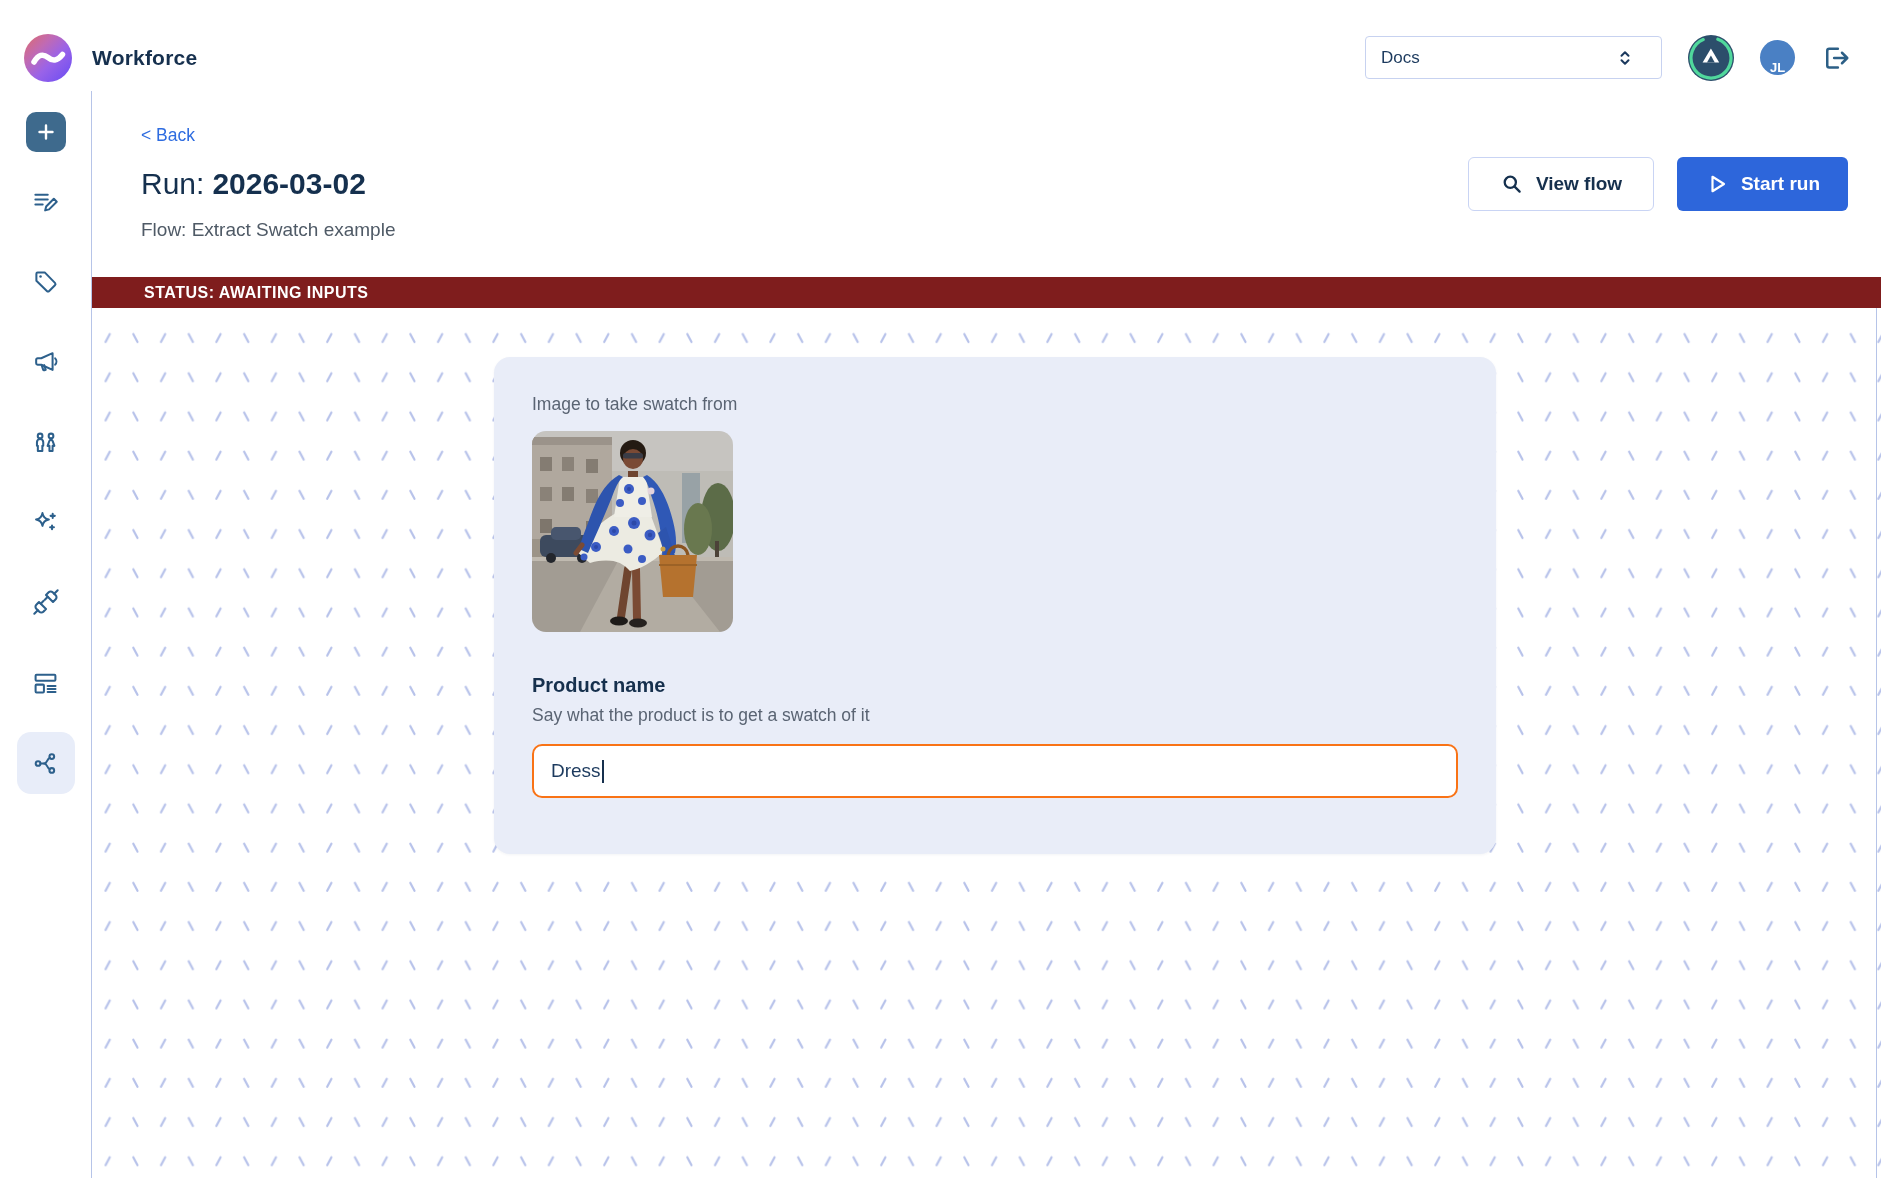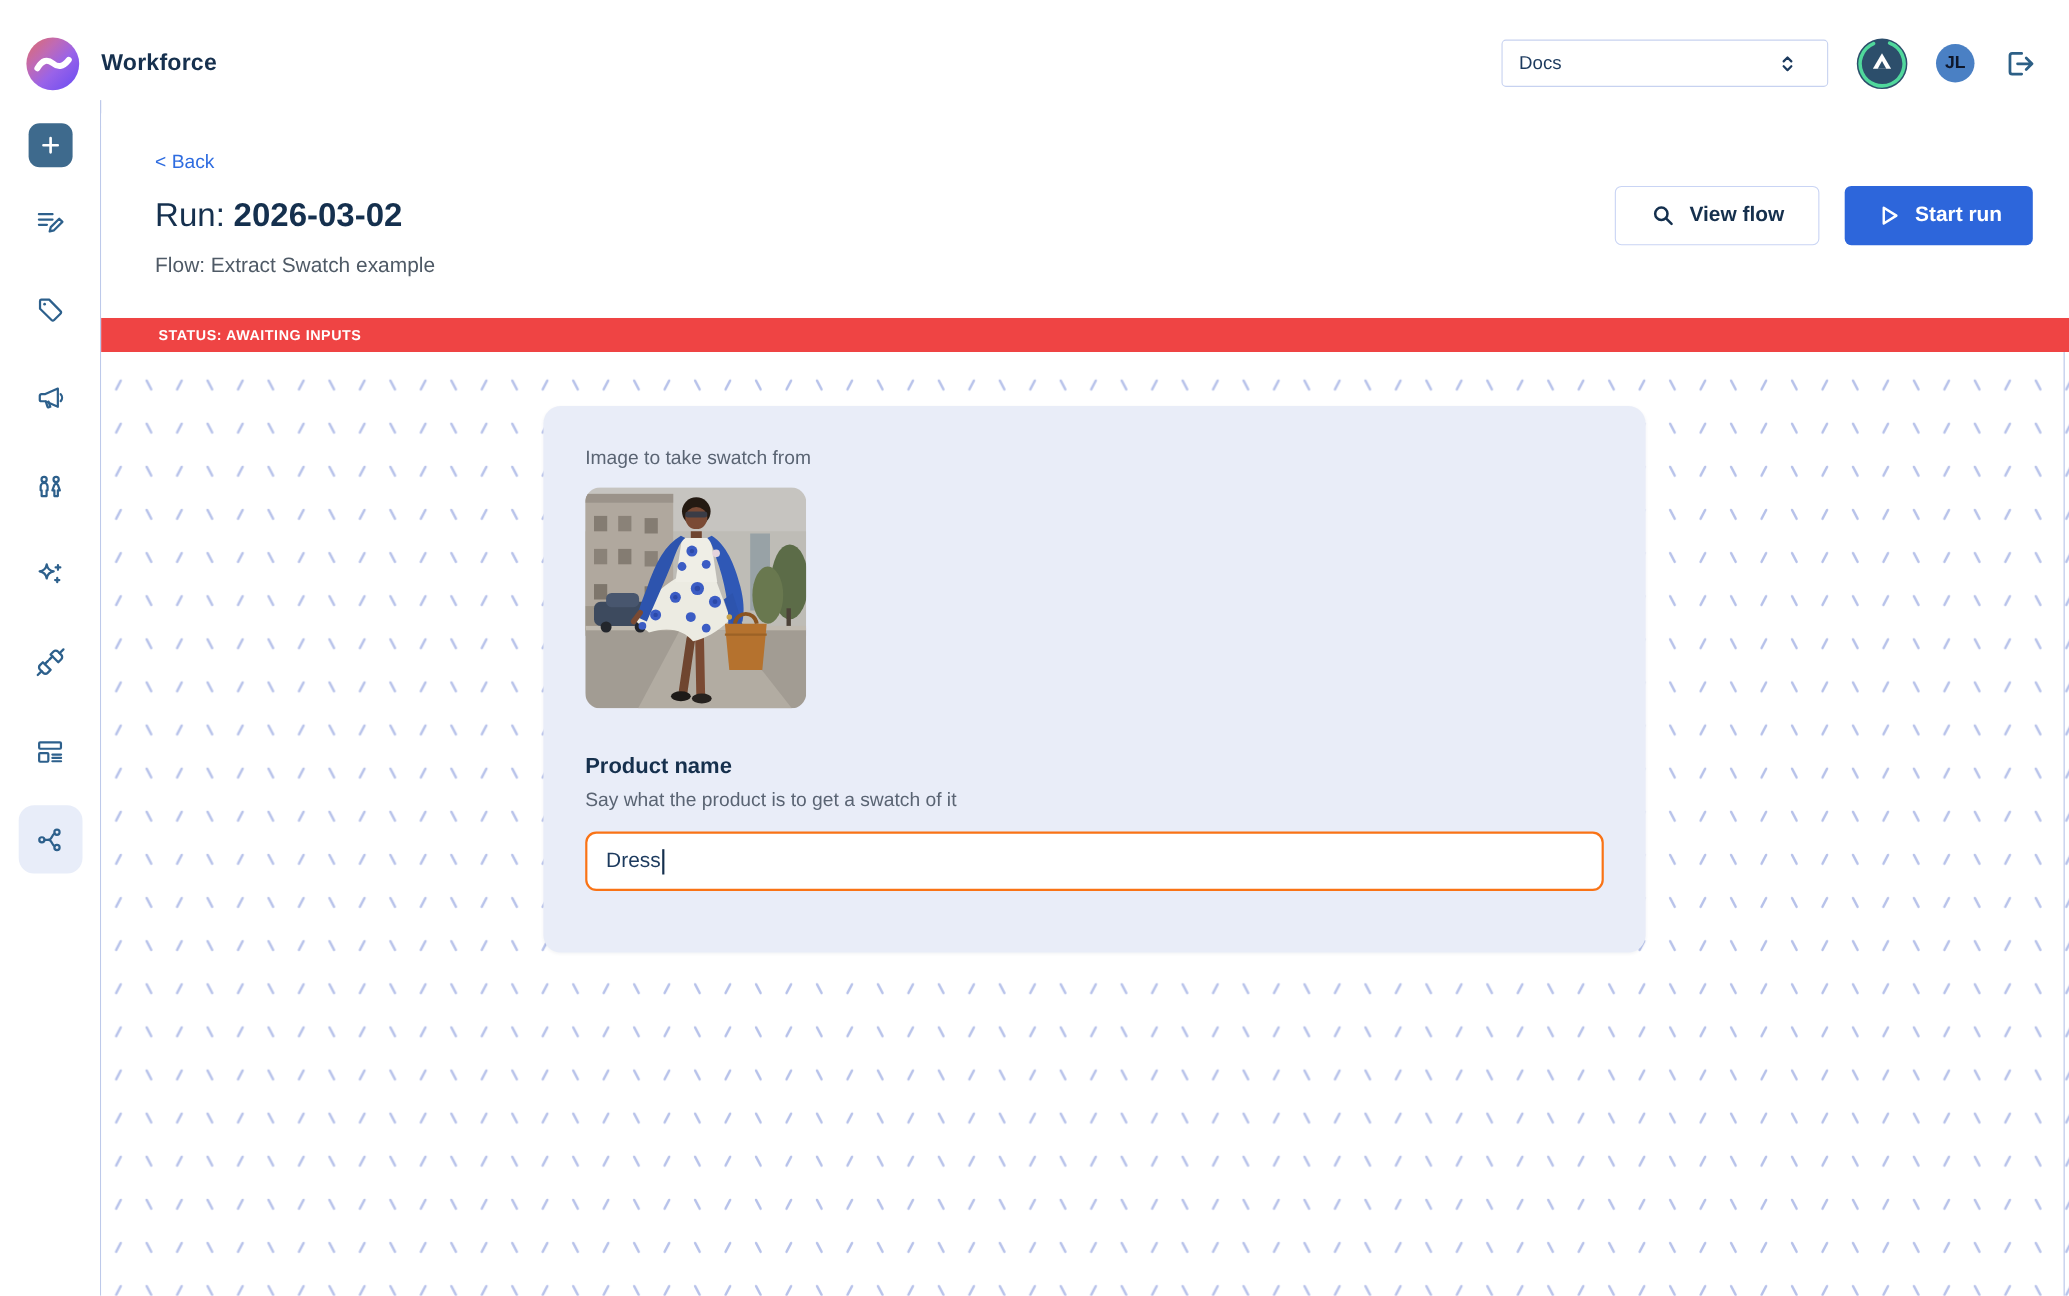--- a/index.html
+++ b/index.html
@@ -13,48 +13,48 @@
   .brand { display:flex; align-items:center; }
   .logo { width:48px; height:48px; border-radius:50%;
           background:linear-gradient(135deg,#dd6b6e 2%,#c06ab4 32%,#9a63e8 58%,#6d4ef2 95%);
           display:flex; align-items:center; justify-content:center; }
   .brand-name { font-size:21px; font-weight:700; margin-left:20px; letter-spacing:.2px; }
   .topbar-right { margin-left:auto; display:flex; align-items:center; gap:26px; }
   .select { width:297px; height:43px; border:1px solid #c7d2f0; border-radius:4px; background:#fff;
             display:flex; align-items:center; padding:0 24px 0 15px; font-size:17px; color:#1c3a5e; cursor:pointer; }
   .select svg { margin-left:auto; }
   .drive-badge { position:relative; width:46px; height:46px; border-radius:50%; background:#2c4e6b; cursor:pointer; }
-  .avatar { width:35px; height:35px; border-radius:50%; background:#4a80c4; color:#0f172a; font-size:16px;
-            font-weight:700; display:flex; align-items:center; justify-content:center; cursor:pointer; }
+  .avatar { width:35px; height:35px; border-radius:50%; background:#4a80c4; color:#ffffff; font-size:13px;
+            font-weight:700; display:flex; align-items:flex-end; justify-content:center; cursor:pointer; }
   .logout-btn { width:30px; height:30px; display:flex; align-items:center; justify-content:center; cursor:pointer; }
 
   
   .sidebar { position:absolute; left:0; top:91px; width:92px; height:1087px; background:#fff;
              border-right:1px solid #b6c4e8; }
   .side-item { position:absolute; left:50%; transform:translateX(-50%); width:40px; height:40px;
                display:flex; align-items:center; justify-content:center; cursor:pointer; border-radius:10px; }
   .side-item.create { background:#3e6a8d; }
   .side-item.active-wrap { width:58px; height:62px; background:#e8edf9; border-radius:14px; }
   .icon-stroke { stroke:#2d608c; fill:none; stroke-width:1.8; stroke-linecap:round; stroke-linejoin:round; }
 
   
-  .main { position:absolute; left:92px; top:91px; right:0; bottom:0;margin-top:12px; }
+  .main { position:absolute; left:92px; top:91px; right:0; bottom:0; }
   .page-head { position:relative; height:186px; background:#fff; }
   .back-link { position:absolute; left:49px; top:34px; color:#2e6ce0; font-size:17.5px; text-decoration:none; cursor:pointer; }
   .run-title { position:absolute; left:49px; top:76px; font-size:30px; font-weight:400; color:#15304e; }
   .run-title b { font-weight:700; margin-left:8px; }
   .flow-sub { position:absolute; left:49px; top:128px; font-size:19px; color:#4f5a66; }
   .btn { position:absolute; top:66px; height:54px; border-radius:6px; display:flex; align-items:center;
          justify-content:center; gap:12px; font-size:19px; font-weight:700; cursor:pointer;
          font-family:"Liberation Sans",sans-serif; }
   .btn-secondary { right:227px; width:186px; background:#fff; border:1px solid #c9d4f4; color:#16304d; }
   .btn-primary { right:33px; width:171px; background:#2d66db; border:none; color:#fff; }
 
-  .status-bar { height:31px; background:#ef4444; color:#fff; display:flex; align-items:center;
-                padding-left:52px; font-size:13px; font-weight:700; letter-spacing:.5px; }
+  .status-bar { height:31px; background:#7f1d1d; color:#fff; display:flex; align-items:center;
+                padding-left:52px; font-size:16px; font-weight:700; letter-spacing:.5px; }
 
   
   .workspace { position:relative; height:870px; background:#fff; overflow:hidden; }
   .workspace::after { content:""; position:absolute; top:0; bottom:0; right:4px; width:1px; background:#b6c4e8; }
   .pattern-bg { position:absolute; inset:0; width:100%; height:100%; }
 
   .card { position:absolute; left:402px; top:49px; width:1002px; height:497px; background:#e9edf8;
           border-radius:16px; padding:36px 38px 0 38px; box-shadow:0 1px 3px rgba(21,48,78,.05); }
   .f-label { font-size:20px; font-weight:700; color:#16304d; line-height:26px; margin-bottom:6px; }
   .f-desc { font-size:17.5px; color:#5a6473; line-height:22px; margin-bottom:16px; }

